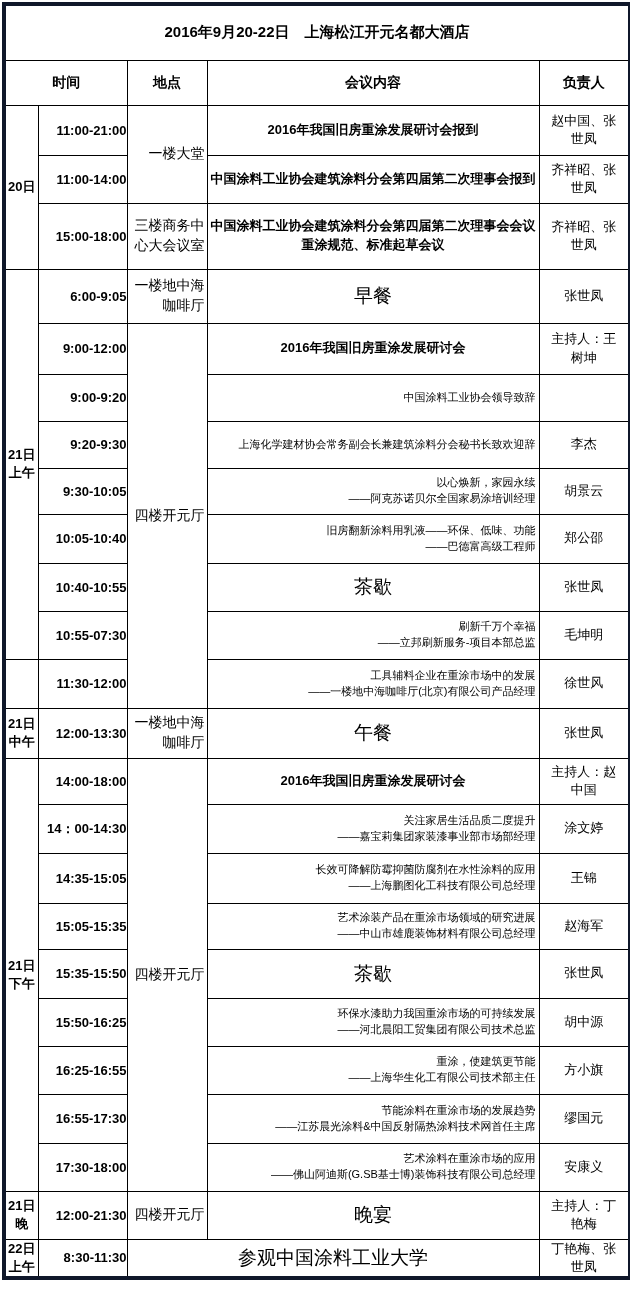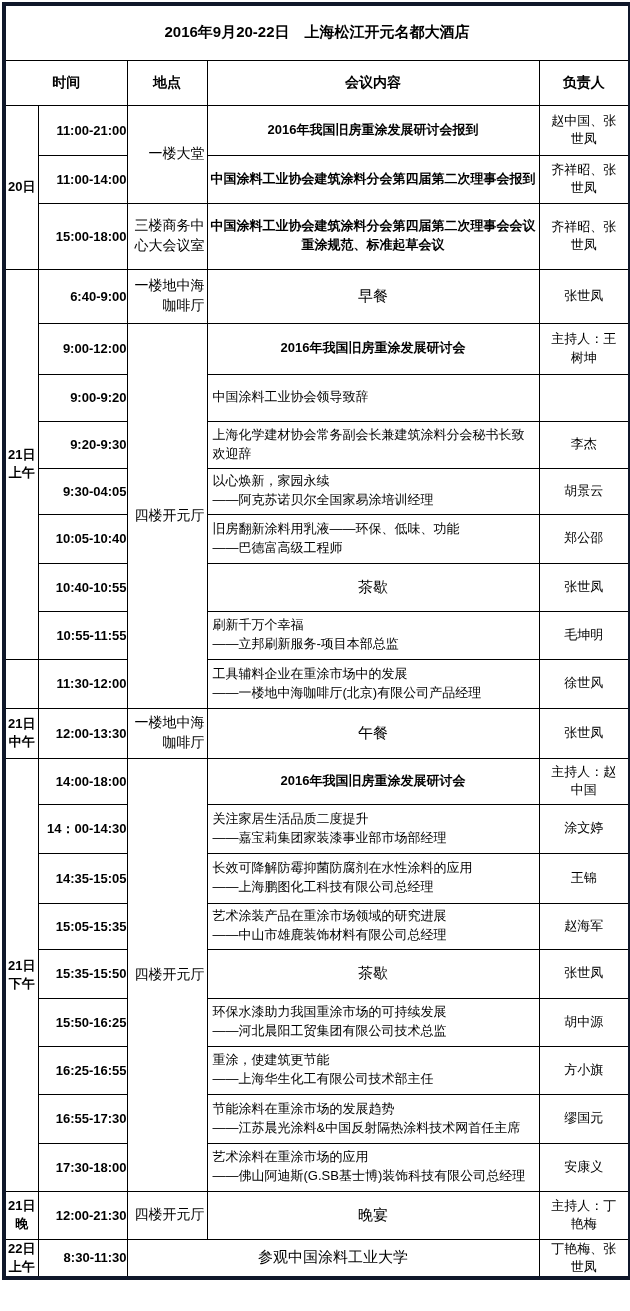--- a/index.html
+++ b/index.html
@@ -35,24 +35,24 @@
   td.time {
     font-size:13px; font-weight:bold; text-align:right;
   }
   td.loc {
     font-size:14px; text-align:right; padding:0 2px; line-height:1.4;
   }
   td.per {
     font-size:13px; text-align:center; padding:0 6px; line-height:1.4;margin-left:34px;
   }
   td.ct-l {
-    font-size:13px; text-align:left; padding:2px 3px 2px 5px; line-height:1.45;margin-left:40px;
+    font-size:11px; text-align:right; padding:2px 3px 2px 5px; line-height:1.45;margin-left:40px;
   }
   td.ct-c {
-    font-size:15px; text-align:center;
+    font-size:19px; text-align:center;
   }
   td.ct-b {
     font-size:13px; font-weight:bold; text-align:center; padding:12px 3px; line-height:1.45;
   }
 </style>
 </head>
 <body>
 
 <table class="agenda">
   <colgroup>
@@ -90,21 +90,21 @@
   <tr style="height:66px">
     <td class="time">15:00-18:00</td>
     <td class="loc">三楼商务中心大会议室</td>
     <td class="ct-b">中国涂料工业协会建筑涂料分会第四届第二次理事会会议　　重涂规范、标准起草会议</td>
     <td class="per">齐祥昭、张世凤</td>
   </tr>
 
   <tr style="height:54px">
     <td class="day" rowspan="8">21日
 上午</td>
-    <td class="time">6:40-9:00</td>
+    <td class="time">6:00-9:05</td>
     <td class="loc">一楼地中海咖啡厅</td>
     <td class="ct-c">早餐</td>
     <td class="per">张世凤</td>
   </tr>
   <tr style="height:51px">
     <td class="time">9:00-12:00</td>
     <td class="loc" rowspan="8">四楼开元厅</td>
     <td class="ct-b">2016年我国旧房重涂发展研讨会</td>
     <td class="per">主持人：王树坤</td>
   </tr>
@@ -112,38 +112,38 @@
     <td class="time">9:00-9:20</td>
     <td class="ct-l">中国涂料工业协会领导致辞</td>
     <td class="per"></td>
   </tr>
   <tr style="height:47px">
     <td class="time">9:20-9:30</td>
     <td class="ct-l">上海化学建材协会常务副会长兼建筑涂料分会秘书长致欢迎辞</td>
     <td class="per">李杰</td>
   </tr>
   <tr style="height:46px">
-    <td class="time">9:30-04:05</td>
+    <td class="time">9:30-10:05</td>
     <td class="ct-l">以心焕新，家园永续
 ——阿克苏诺贝尔全国家易涂培训经理</td>
     <td class="per">胡景云</td>
   </tr>
   <tr style="height:49px">
     <td class="time">10:05-10:40</td>
     <td class="ct-l">旧房翻新涂料用乳液——环保、低味、功能
 ——巴德富高级工程师</td>
     <td class="per">郑公邵</td>
   </tr>
   <tr style="height:48px">
     <td class="time">10:40-10:55</td>
     <td class="ct-c">茶歇</td>
     <td class="per">张世凤</td>
   </tr>
   <tr style="height:48px">
-    <td class="time">10:55-11:55</td>
+    <td class="time">10:55-07:30</td>
     <td class="ct-l">刷新千万个幸福
 ——立邦刷新服务-项目本部总监</td>
     <td class="per">毛坤明</td>
   </tr>
 
   <tr style="height:49px">
     <td class="day"></td>
     <td class="time">11:30-12:00</td>
     <td class="ct-l">工具辅料企业在重涂市场中的发展
 ——一楼地中海咖啡厅(北京)有限公司产品经理</td>

